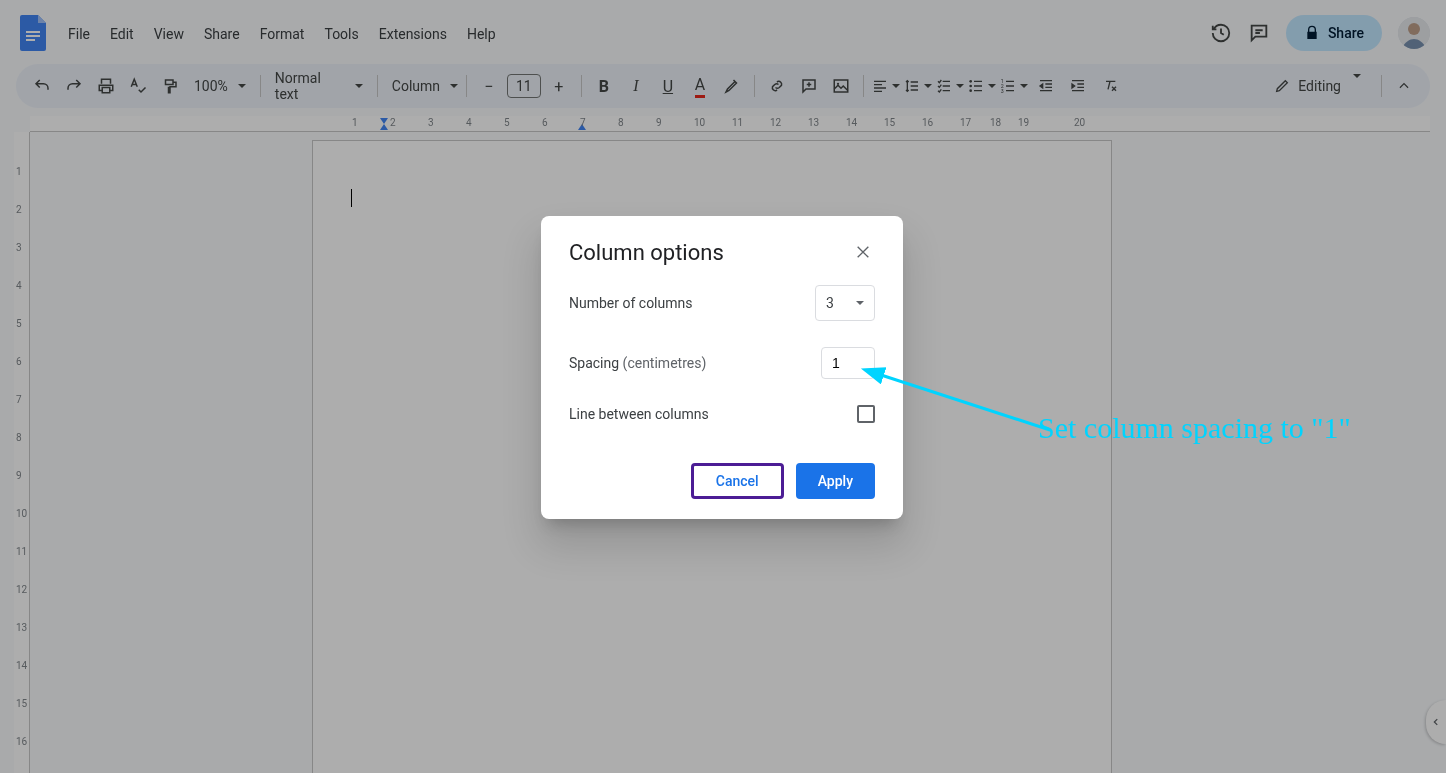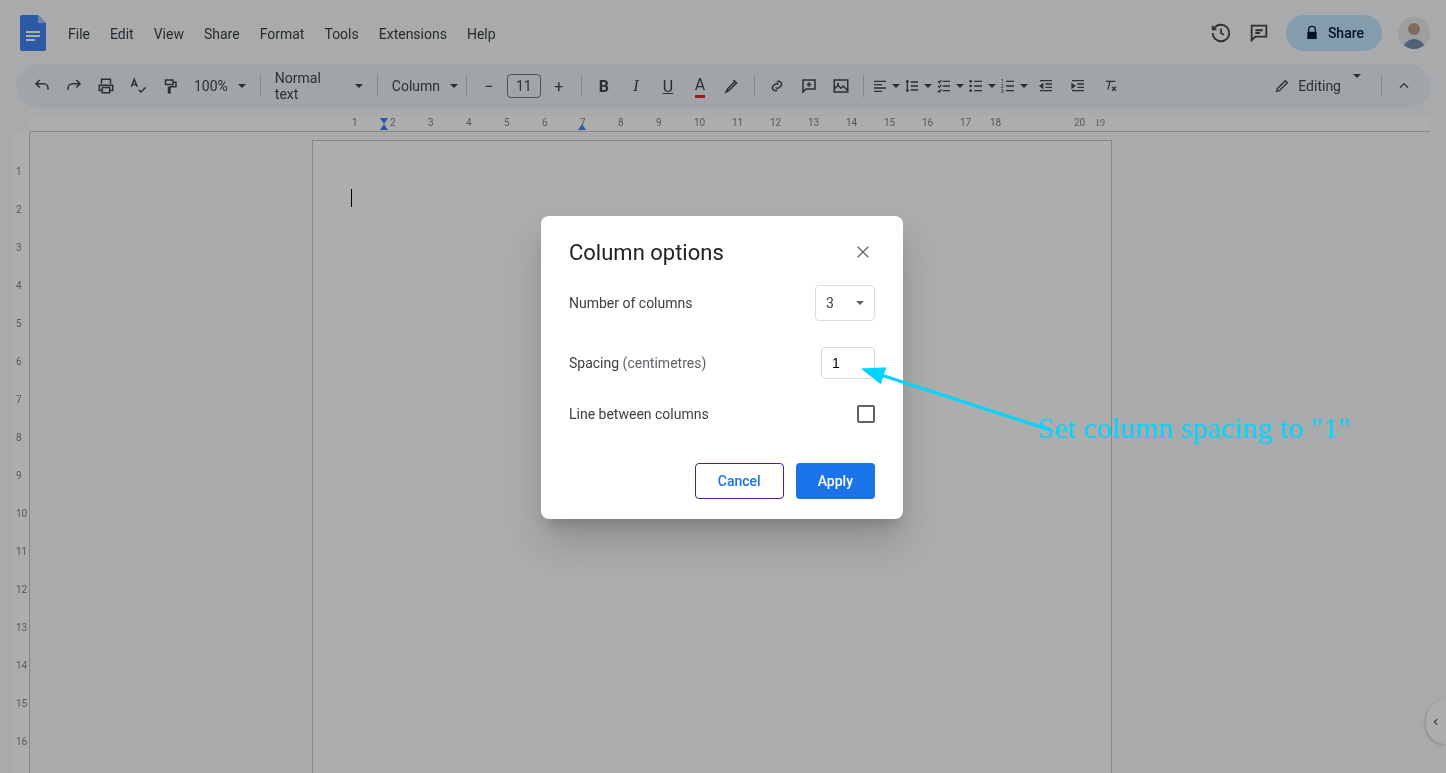--- a/index.html
+++ b/index.html
@@ -82,21 +82,21 @@
 .dialog-title-row{display:flex;align-items:flex-start;justify-content:space-between;margin-bottom:20px;}
 .dialog-title{font-size:22px;color:#202124;font-weight:400;}
 .close-x{font-size:18px;color:#5f6368;cursor:pointer;width:24px;height:24px;display:flex;align-items:center;justify-content:center;}
 .dialog-row{display:flex;align-items:center;justify-content:space-between;margin-bottom:26px;font-size:14px;color:#3c4043;}
 .select-box{border:1px solid #dadce0;border-radius:4px;width:60px;height:36px;display:flex;align-items:center;padding:0 10px;justify-content:space-between;}
 .select-box::after{content:"";border:4px solid transparent;border-top-color:#5f6368;margin-top:3px;}
 .text-input{border:1px solid #dadce0;border-radius:4px;width:54px;height:32px;padding:0 10px;font-size:14px;}
 .checkbox{width:18px;height:18px;border:2px solid #5f6368;border-radius:2px;}
 .dialog-footer{display:flex;justify-content:flex-end;gap:12px;margin-top:40px;}
 .btn{height:36px;padding:0 22px;border-radius:4px;font-size:14px;font-weight:500;display:flex;align-items:center;cursor:pointer;}
-.btn-cancel{border:1px solid #4c1d95;color:#1a73e8;background:#fff;}
+.btn-cancel{border:3px solid #4c1d95;color:#1a73e8;background:#fff;}
 .btn-apply{background:#1a73e8;color:#fff;}
 
 .annotation{
   position:absolute; z-index:30; pointer-events:none;
 }
 .anno-text{
   position:absolute; left:1038px; top:408px;
   font-family:"Comic Sans MS","Segoe Script",cursive;
   font-size:30px; color:#00d4ff; line-height:1.3;
   font-weight: 500;
@@ -329,21 +329,21 @@
     <span class="ruler-label" style="left: 626px; top: 1px;">9</span>
     <span class="ruler-label" style="left: 664px; top: 1px;">10</span>
     <span class="ruler-label" style="left: 702px; top: 1px;">11</span>
     <span class="ruler-label" style="left: 740px; top: 1px;">12</span>
     <span class="ruler-label" style="left: 778px; top: 1px;">13</span>
     <span class="ruler-label" style="left: 816px; top: 1px;">14</span>
     <span class="ruler-label" style="left: 854px; top: 1px;">15</span>
     <span class="ruler-label" style="left: 892px; top: 1px;">16</span>
     <span class="ruler-label" style="left: 930px; top: 1px;">17</span>
     <span class="ruler-label" style="left: 960px; top: 1px;">18</span>
-    <span class="ruler-label" style="left: 1065px; top: 1px; font-family: Liberation Serif, serif;">19</span>
+    <span class="ruler-label" style="left: 988px; top: 1px;">19</span>
     <span class="ruler-label" style="left: 1044px; top: 1px;">20</span>
   </div>
 <div class="ruler-v">
     <span class="ruler-label" style="top: 34px; left: 2px;">1</span>
     <span class="ruler-label" style="top: 72px; left: 2px;">2</span>
     <span class="ruler-label" style="top: 110px; left: 2px;">3</span>
     <span class="ruler-label" style="top: 148px; left: 2px;">4</span>
     <span class="ruler-label" style="top: 186px; left: 2px;">5</span>
     <span class="ruler-label" style="top: 224px; left: 2px;">6</span>
     <span class="ruler-label" style="top: 262px; left: 2px;">7</span>

